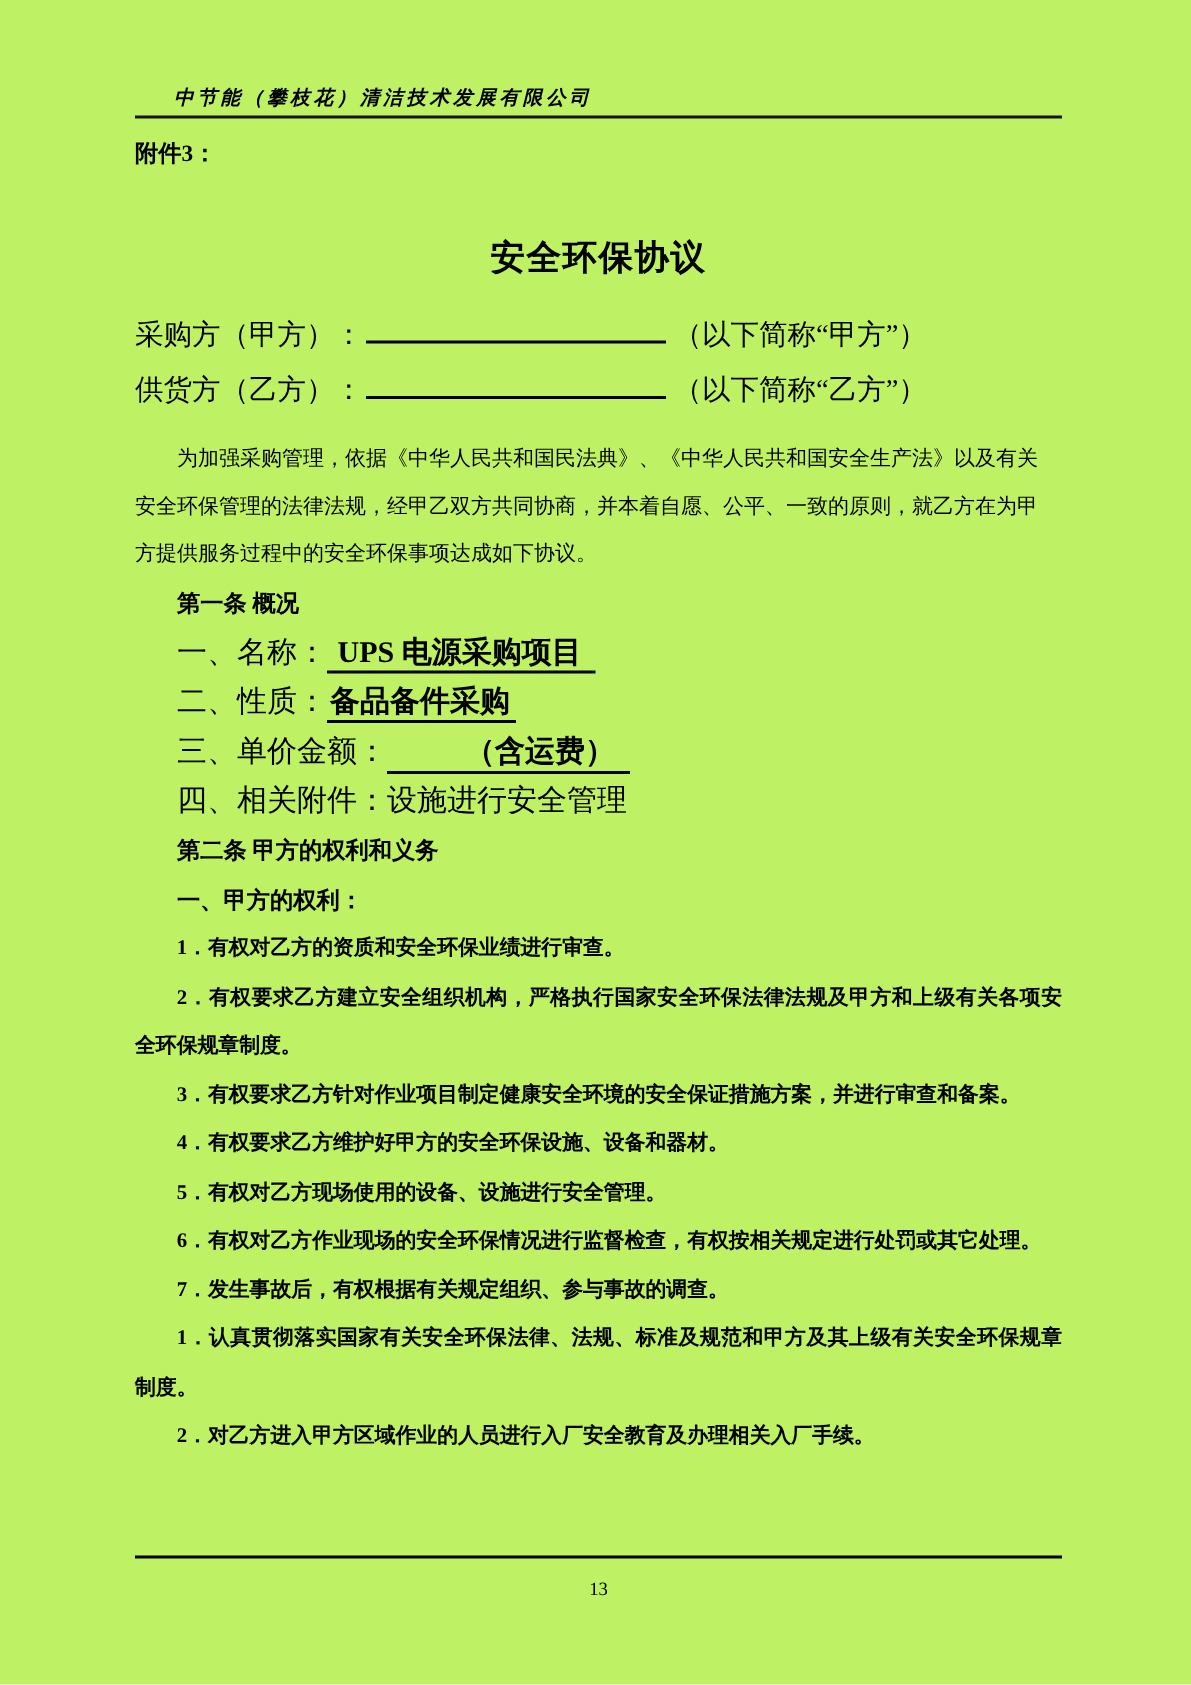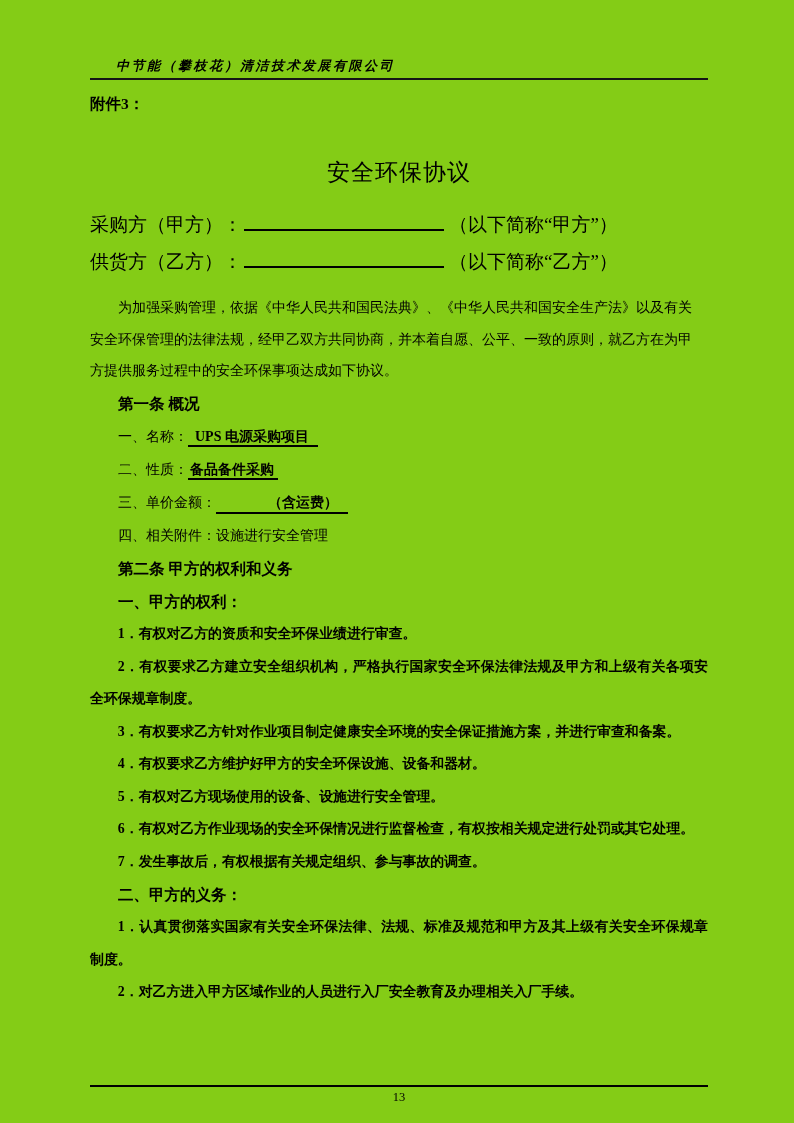--- a/index.html
+++ b/index.html
@@ -4,21 +4,21 @@
 <style>
   html, body {
     margin: 0;
     padding: 0;
     background: #ffffff;
   }
   .page {
     position: relative;
     width: 794px;
     height: 1123px;
-    background: #84cc16;
+    background: #bef264;
     color: #000000;
     font-family: "Liberation Serif", "DejaVu Serif", serif;
     overflow: hidden;
   }
   .content {
     position: absolute;
     left: 90px;
     width: 618px;
     top: 0;
   }
@@ -37,21 +37,21 @@
   .attachment {
     margin-top: 13px;
     font-size: 15.5px;
     font-weight: bold;
     line-height: 22px;
   }
   .doc-title {
     margin-top: 42px;
     text-align: center;
     font-size: 23px;
-    font-weight: normal;
+    font-weight: bold;
     letter-spacing: 1px;
     line-height: 31px;
   }
   .parties {
     margin-top: 18px;
     font-size: 19px;
   }
   .party-line {
     line-height: 37px;
     white-space: nowrap;
@@ -72,21 +72,21 @@
     text-align: justify;
   }
   .h-article {
     padding-left: 28px;
     font-size: 15.5px;
     font-weight: bold;
     line-height: 33px;
   }
   .clause-line {
     padding-left: 28px;
-    font-size: 14px;
+    font-size: 20px;
     line-height: 33.2px;
     white-space: nowrap;
   }
   .u-bold {
     font-weight: bold;
     border-bottom: 2px solid #000;
     padding: 0 9px 1px 7px;
   }
   .u-wrap {
     display: inline-block;
@@ -118,22 +118,21 @@
     text-align: justify;
     font-weight: bold;
   }
   .page-footer {
     position: absolute;
     left: 90px;
     width: 618px;
     top: 1037px;
     border-top: 2px solid #000;
     text-align: center;
-    padding-top: 3px;
-    margin-top: 48px;
+    padding-top: 13px;
   }
   .page-num {
     font-size: 12.5px;
     line-height: 15px;
   }
 </style>
 </head>
 <body>
 
 <div class="page">
@@ -181,21 +180,20 @@
     <div class="h-sub">一、甲方的权利：</div>
 
     <p class="body-item">1．有权对乙方的资质和安全环保业绩进行审查。</p>
     <p class="body-item">2．有权要求乙方建立安全组织机构，严格执行国家安全环保法律法规及甲方和上级有关各项安全环保规章制度。</p>
     <p class="body-item">3．有权要求乙方针对作业项目制定健康安全环境的安全保证措施方案，并进行审查和备案。</p>
     <p class="body-item">4．有权要求乙方维护好甲方的安全环保设施、设备和器材。</p>
     <p class="body-item">5．有权对乙方现场使用的设备、设施进行安全管理。</p>
     <p class="body-item">6．有权对乙方作业现场的安全环保情况进行监督检查，有权按相关规定进行处罚或其它处理。</p>
     <p class="body-item">7．发生事故后，有权根据有关规定组织、参与事故的调查。</p>
 
-    <div class="h-sub">二、甲方的义务：</div>
 
     <p class="body-item">1．认真贯彻落实国家有关安全环保法律、法规、标准及规范和甲方及其上级有关安全环保规章制度。</p>
     <p class="body-item">2．对乙方进入甲方区域作业的人员进行入厂安全教育及办理相关入厂手续。</p>
 
   </div>
 
   <div class="page-footer">
     <div class="page-num">13</div>
   </div>
 </div>

